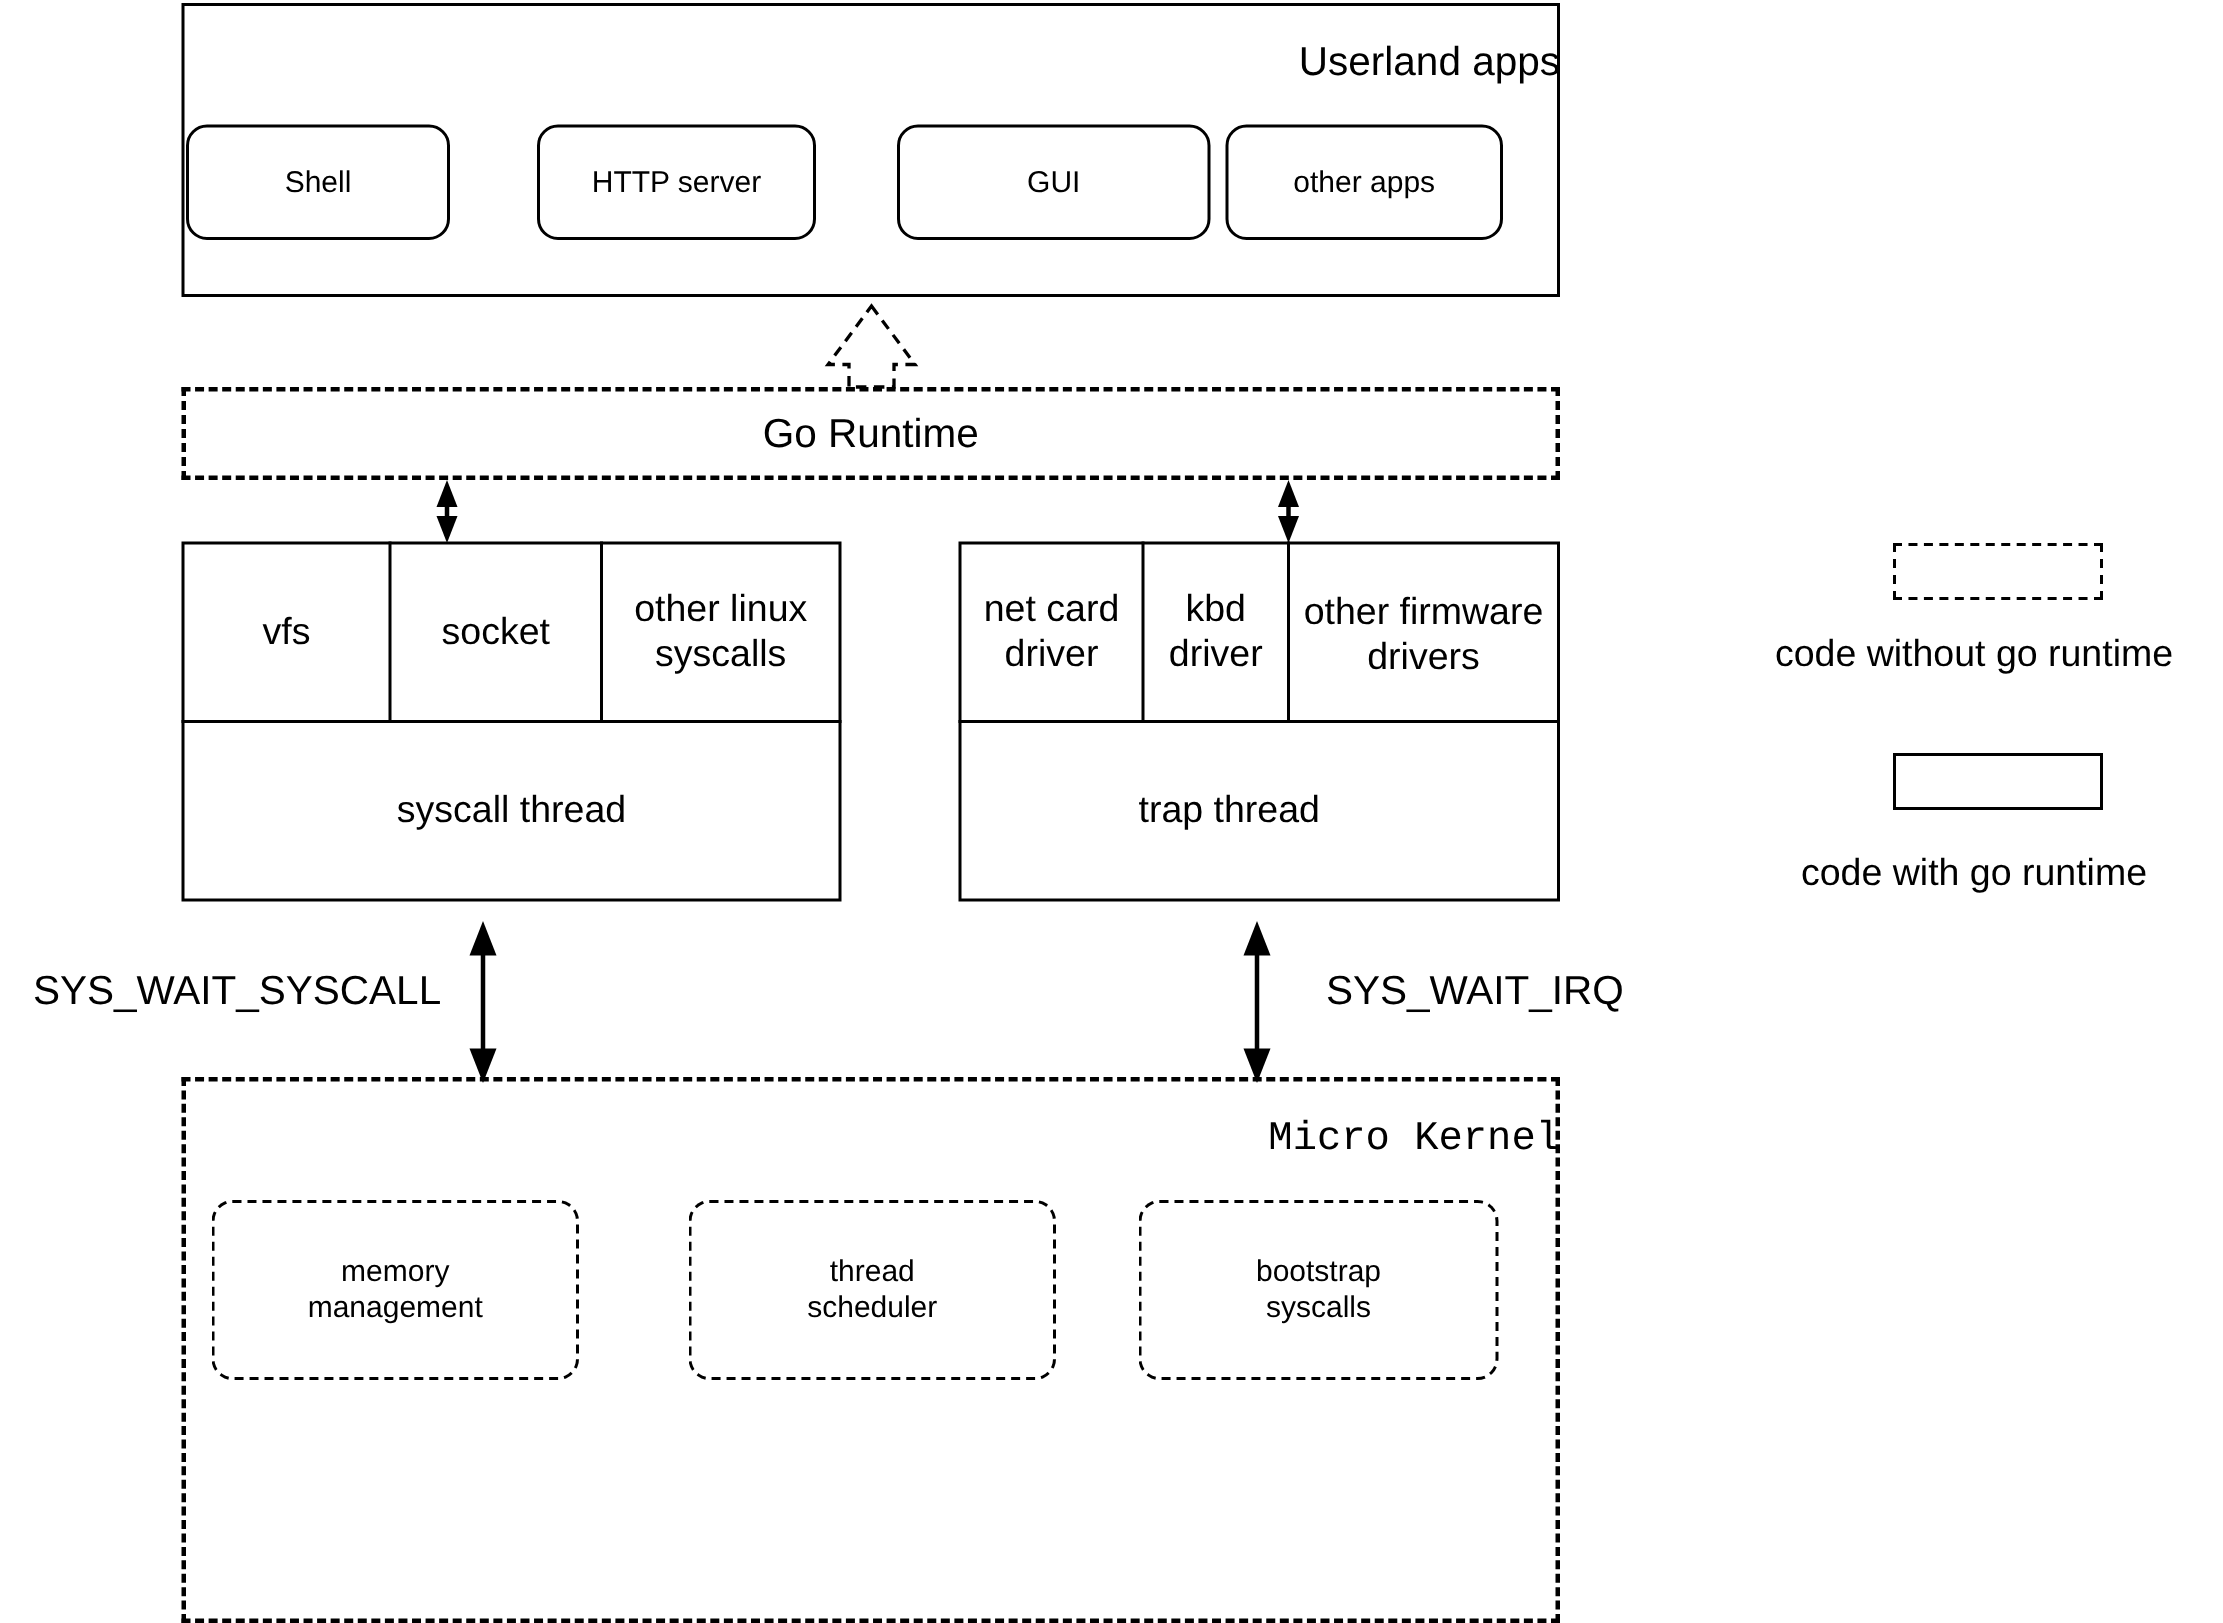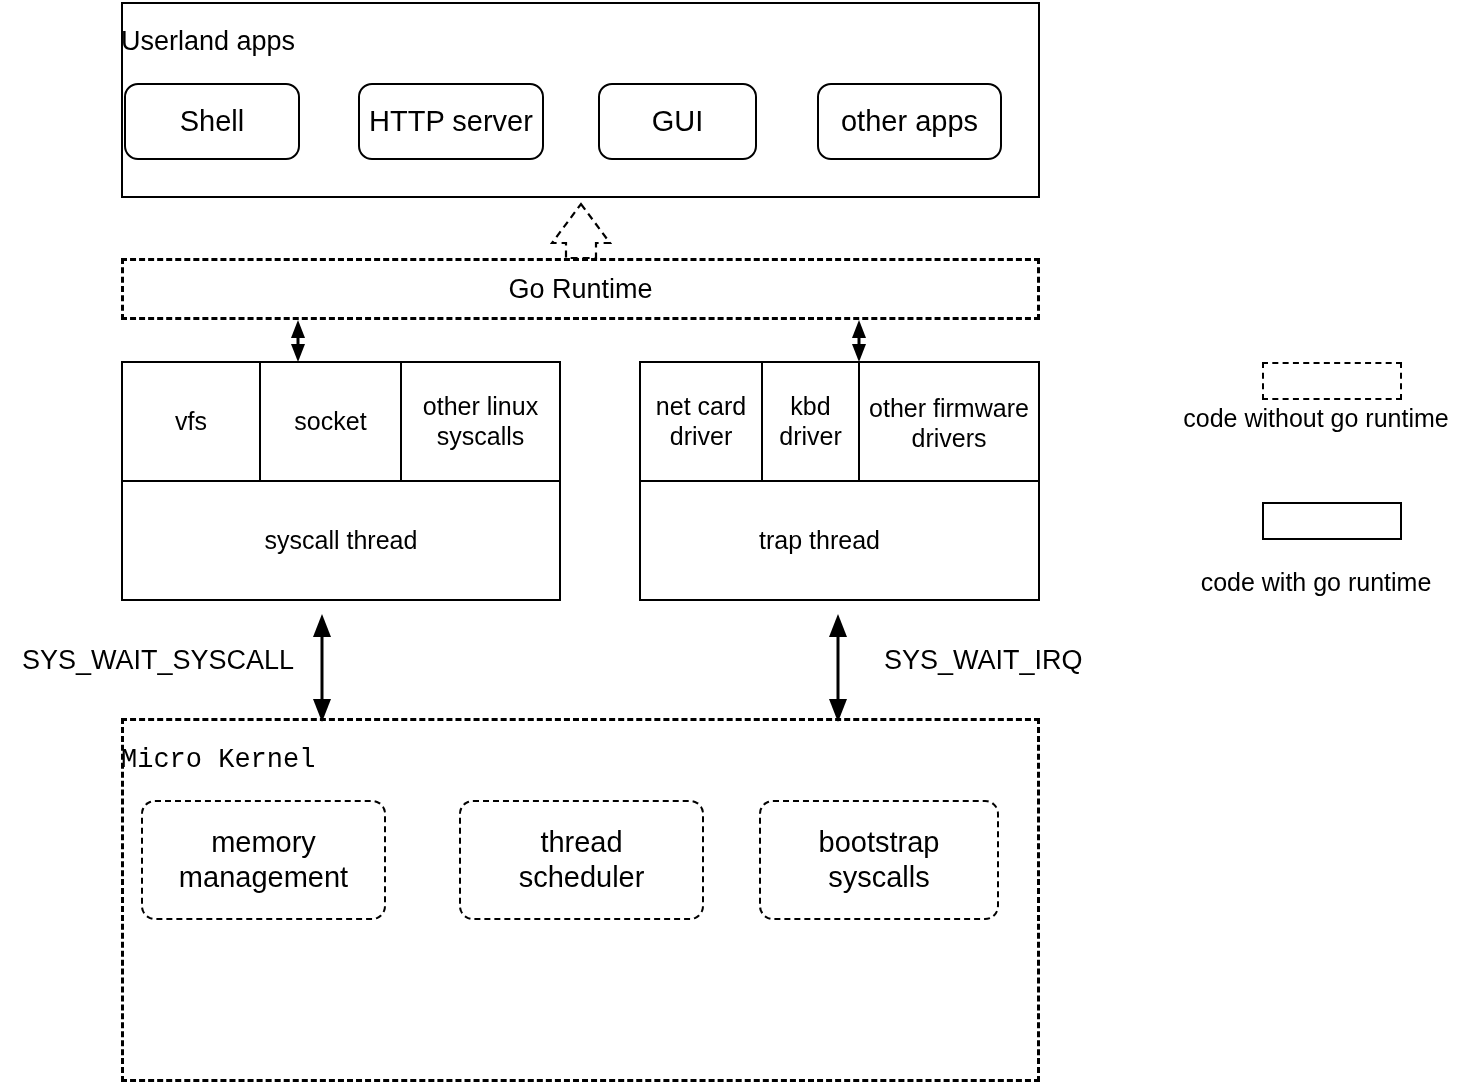--- a/index.html
+++ b/index.html
@@ -36,35 +36,35 @@
     border: 2px dashed #000000;
   }
   .rounded {
     border-radius: 14px;
   }
 
   .label-center {
     position: absolute;
     left: 0;
     right: 0;
-    text-align: left;
+    text-align: right;
     font-size: 27px;
     line-height: 1.22;
     white-space: nowrap;
   }
 
   
   .fill-center {
     position: absolute;
     inset: 0;
     display: flex;
     align-items: center;
     justify-content: center;
     text-align: center;
-    font-size: 29px;
+    font-size: 20px;
     line-height: 1.2;
   }
 
   .grid-cell {
     position: absolute;
     box-sizing: border-box;
     display: flex;
     align-items: center;
     justify-content: center;
     text-align: center;
@@ -116,21 +116,21 @@
   <div class="label-center" style="left:121px; width:919px; top:25px;">Userland apps</div>
 
   <div class="box solid rounded" style="left:124px; top:83px; width:176px; height:77px;">
     <div class="fill-center">Shell</div>
   </div>
 
   <div class="box solid rounded" style="left:358px; top:83px; width:186px; height:77px;">
     <div class="fill-center">HTTP server</div>
   </div>
 
-  <div class="box solid rounded" style="left:598px; top:83px; width:159px; height:77px;">
+  <div class="box solid rounded" style="left:598px; top:83px; width:209px; height:77px;">
     <div class="fill-center">GUI</div>
   </div>
 
   <div class="box solid rounded" style="left:817px; top:83px; width:185px; height:77px;">
     <div class="fill-center">other apps</div>
   </div>
 
   <div class="box dashed" style="left:121px; top:258px; width:919px; height:62px;">
     <div class="fill-center" style="font-size:27px;">Go Runtime</div>
   </div>
@@ -198,21 +198,21 @@
   </div>
 
   <div class="box dashed-thin rounded" style="left:759px; top:800px; width:240px; height:120px;">
     <div class="fill-center" style="white-space:pre-line;">bootstrap
 syscalls</div>
   </div>
 
 
   <div class="box dashed-thin" style="left:1262px; top:362px; width:140px; height:38px;">
   </div>
-  <div class="legend-caption" style="left:1150px; width:332px; top:404px;">code without go runtime</div>
+  <div class="legend-caption" style="left:1150px; width:332px; top:422px;">code without go runtime</div>
 
   <div class="box solid" style="left:1262px; top:502px; width:140px; height:38px;">
   </div>
   <div class="legend-caption" style="left:1150px; width:332px; top:568px;">code with go runtime</div>
 
   <svg class="overlay" viewBox="0 0 1482 1082" xmlns="http://www.w3.org/2000/svg">
 
     <g>
       <polygon points="581,204 610,243 596,243 596,258 566,258 566,243 552,243" fill="#ffffff" stroke="#000000" stroke-width="2.2" stroke-dasharray="7,5"></polygon>
     </g>

